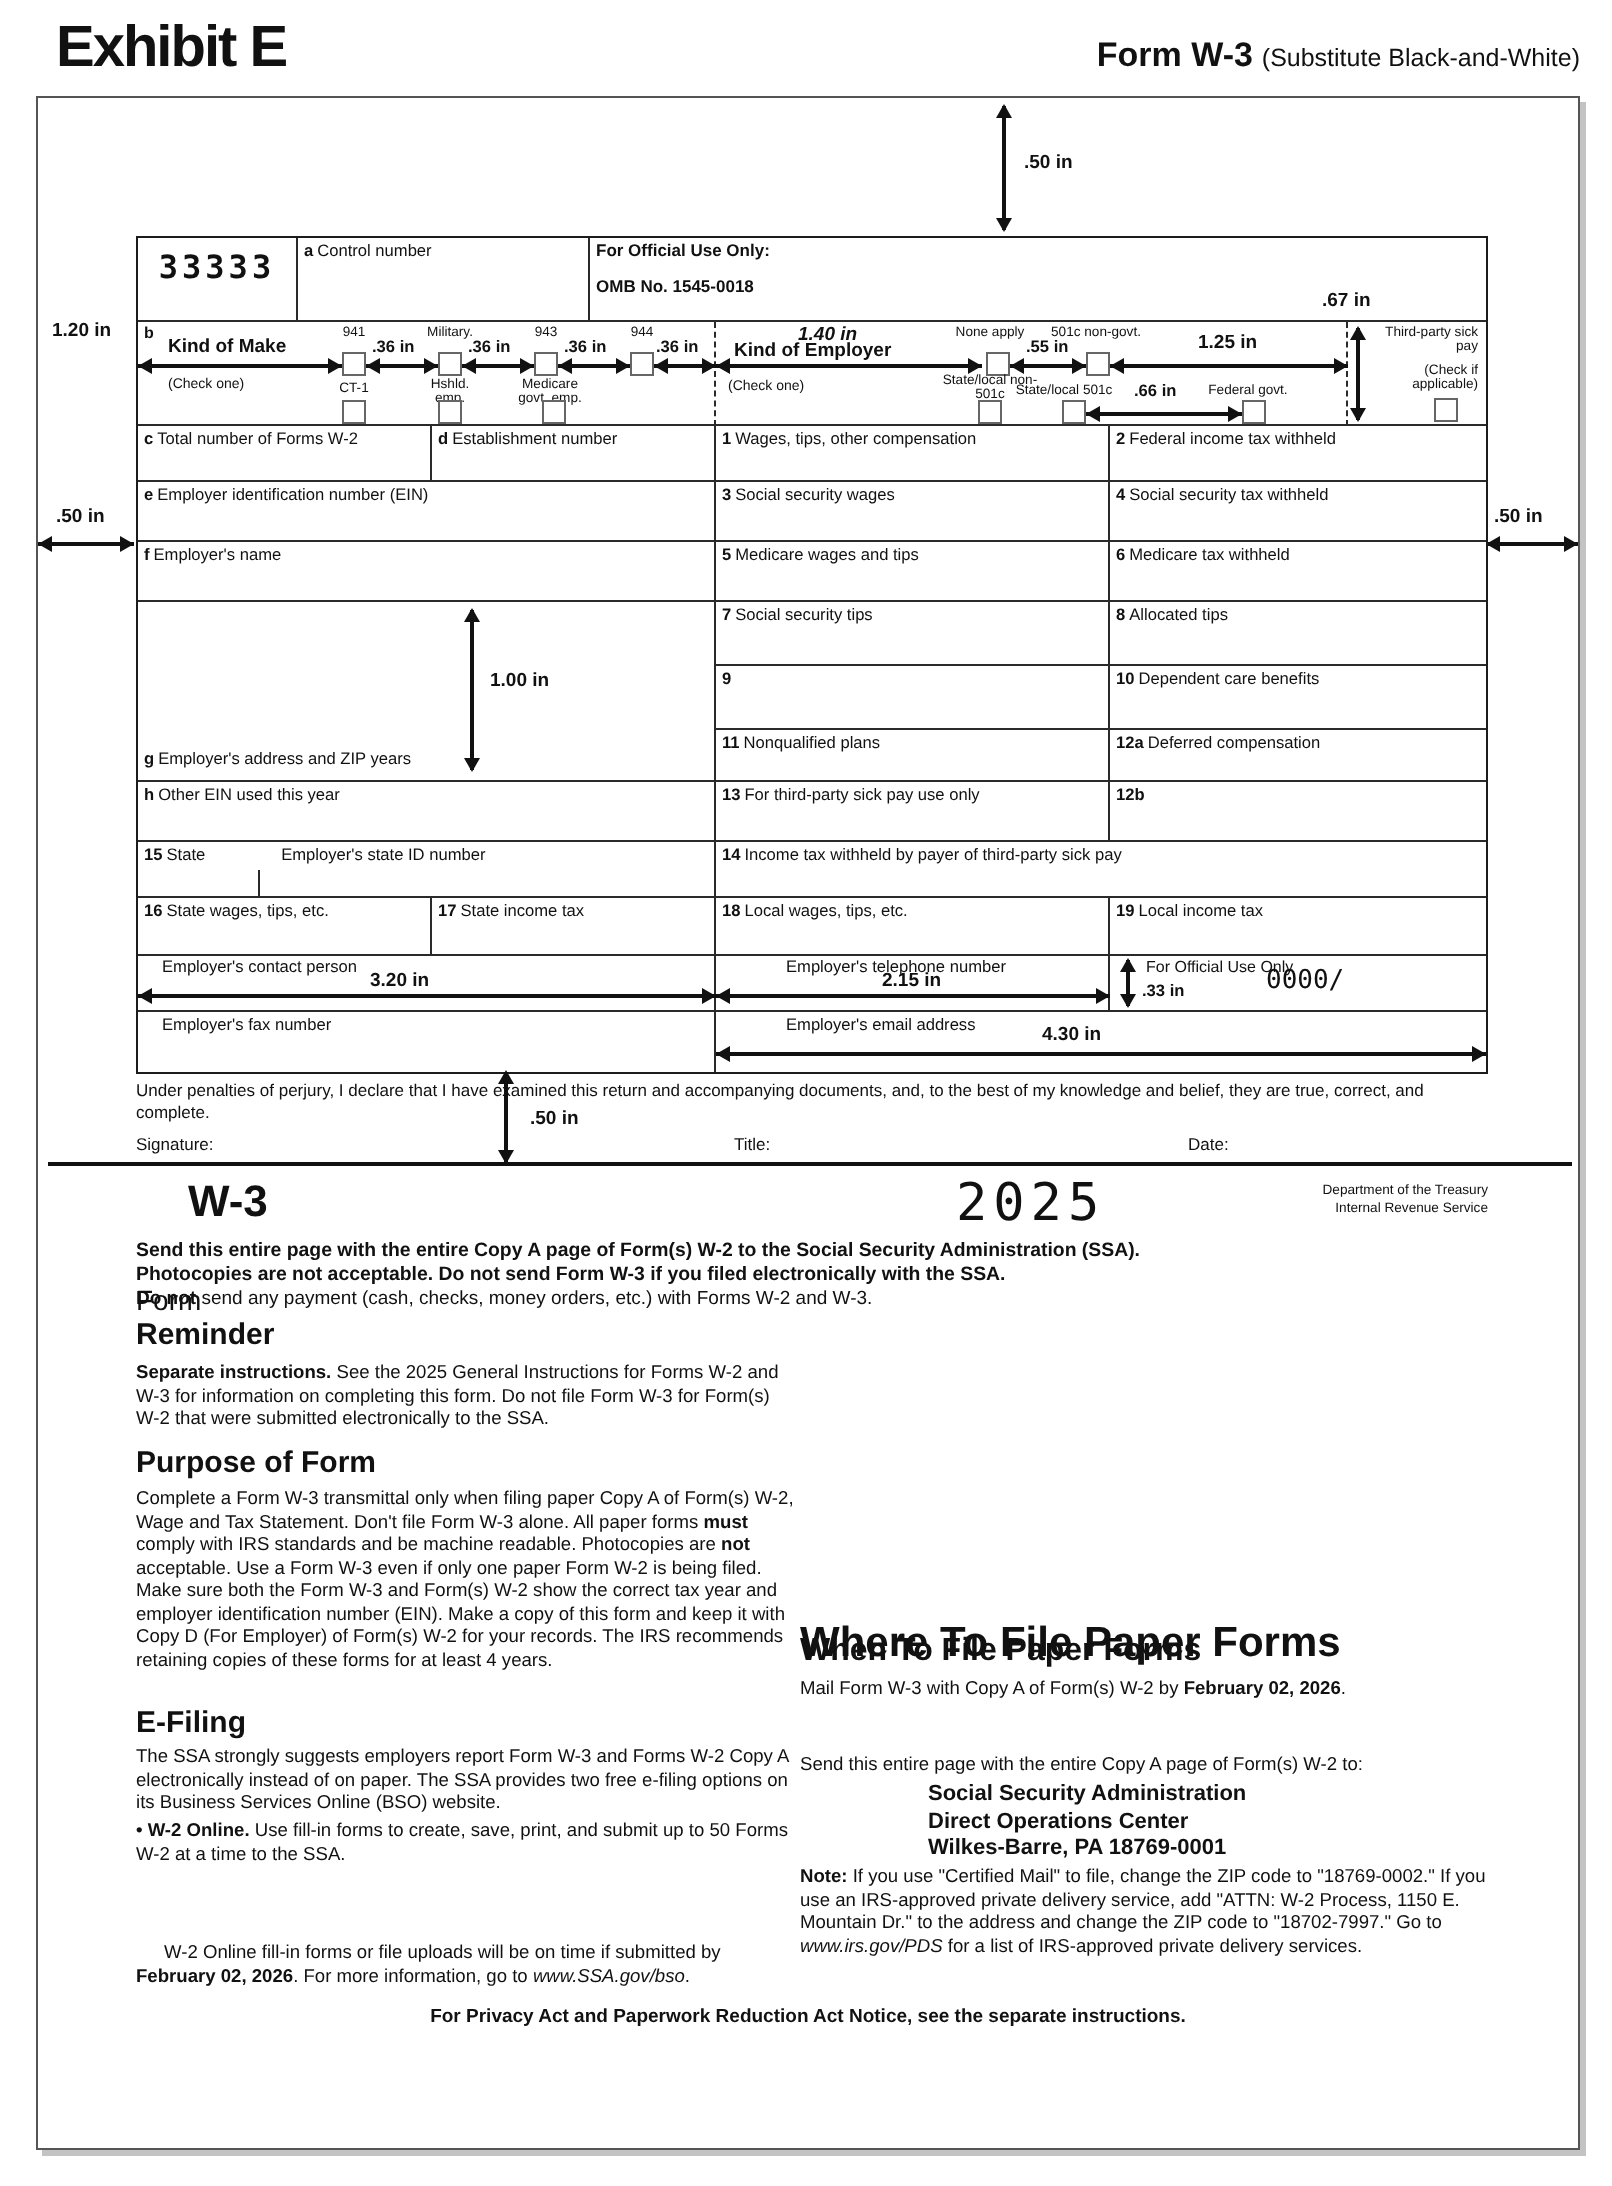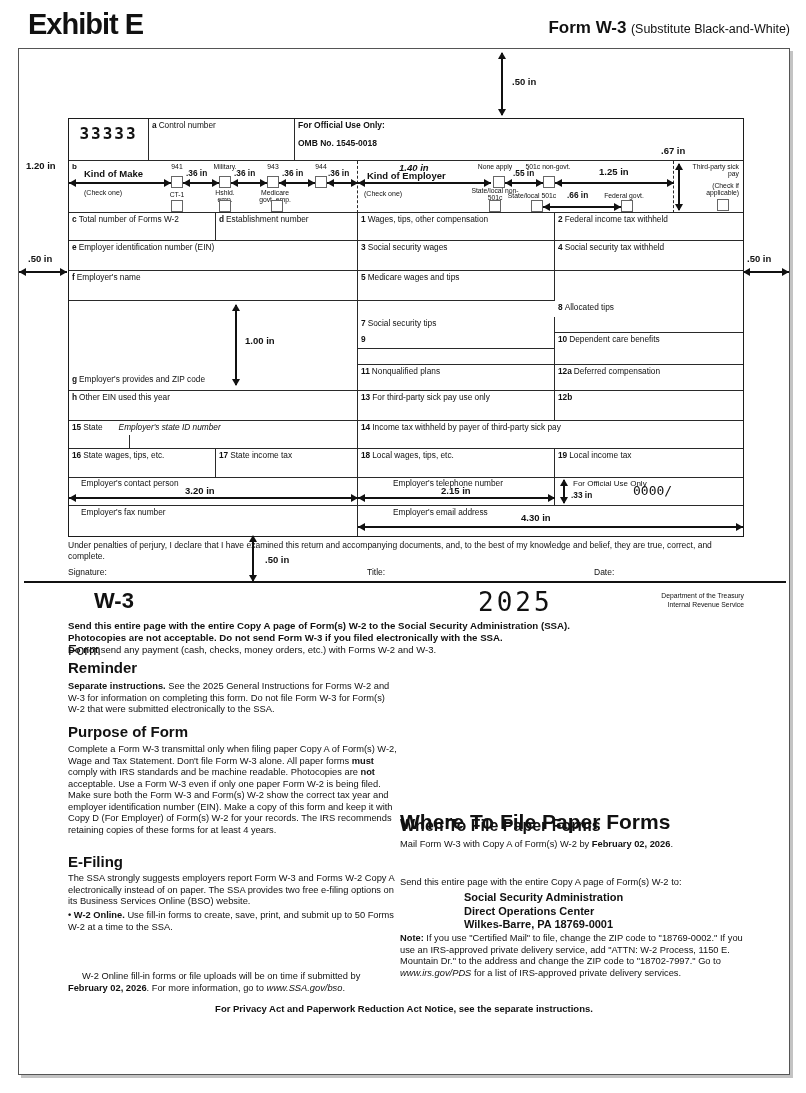--- a/index.html
+++ b/index.html
@@ -135,38 +135,39 @@
     <div class="cell" style="left:147px;top:94px;width:142px;height:28px;"><span class="cn">d</span><span class="ct">Establishment number</span></div>
     <div class="cell" style="left:289px;top:94px;width:197px;height:28px;"><span class="cn">1</span><span class="ct">Wages, tips, other compensation</span></div>
     <div class="cell nbr" style="left:486px;top:94px;width:188px;height:28px;"><span class="cn">2</span><span class="ct">Federal income tax withheld</span></div>
 
     <div class="cell" style="left:0;top:122px;width:289px;height:30px;"><span class="cn">e</span><span class="ct">Employer identification number (EIN)</span></div>
     <div class="cell" style="left:289px;top:122px;width:197px;height:30px;"><span class="cn">3</span><span class="ct">Social security wages</span></div>
     <div class="cell nbr" style="left:486px;top:122px;width:188px;height:30px;"><span class="cn">4</span><span class="ct">Social security tax withheld</span></div>
 
     <div class="cell" style="left:0;top:152px;width:289px;height:30px;"><span class="cn">f</span><span class="ct">Employer's name</span></div>
     <div class="cell" style="left:289px;top:152px;width:197px;height:30px;"><span class="cn">5</span><span class="ct">Medicare wages and tips</span></div>
+    <div class="cell nbr" style="left:486px;top:152px;width:188px;height:30px;"><span class="cn">6</span><span class="ct">Medicare tax withheld</span></div>
 
     <div class="cell" style="left:0;top:182px;width:289px;height:90px;"></div>
-    <div class="lbl" style="left:3px;top:257px;font-size:8.3px;"><span class="cn">g</span><span class="ct">Employer's provides and ZIP code</span></div>
+    <div class="lbl" style="left:3px;top:257px;font-size:8.3px;"><span class="cn">g</span><span class="ct">Employer's address and ZIP years</span></div>
     <div class="va" style="left:166px;top:186px;height:80px;"></div>
     <div class="meas" style="left:176px;top:216px;">1.00 in</div>
 
-    <div class="cell" style="left:289px;top:182px;width:197px;height:32px;margin-top:16px;"><span class="cn">7</span><span class="ct">Social security tips</span></div>
+    <div class="cell" style="left:289px;top:182px;width:197px;height:32px;"><span class="cn">7</span><span class="ct">Social security tips</span></div>
     <div class="cell nbr" style="left:486px;top:182px;width:188px;height:32px;"><span class="cn">8</span><span class="ct">Allocated tips</span></div>
     <div class="cell" style="left:289px;top:214px;width:197px;height:32px;"><span class="cn">9</span><span class="ct"></span></div>
     <div class="cell nbr" style="left:486px;top:214px;width:188px;height:32px;"><span class="cn">10</span><span class="ct">Dependent care benefits</span></div>
     <div class="cell" style="left:289px;top:246px;width:197px;height:26px;"><span class="cn">11</span><span class="ct">Nonqualified plans</span></div>
     <div class="cell nbr" style="left:486px;top:246px;width:188px;height:26px;"><span class="cn">12a</span><span class="ct">Deferred compensation</span></div>
 
     <div class="cell" style="left:0;top:272px;width:289px;height:30px;"><span class="cn">h</span><span class="ct">Other EIN used this year</span></div>
     <div class="cell" style="left:289px;top:272px;width:197px;height:30px;"><span class="cn">13</span><span class="ct">For third-party sick pay use only</span></div>
     <div class="cell nbr" style="left:486px;top:272px;width:188px;height:30px;"><span class="cn">12b</span><span class="ct"></span></div>
 
-    <div class="cell" style="left:0;top:302px;width:289px;height:28px;"><span class="cn">15</span><span class="ct">State</span><span class="ct" style="margin-left:16px;font-style:italic;">Employer's state ID number</span></div>
+    <div class="cell" style="left:0;top:302px;width:289px;height:28px;"><span class="cn">15</span><span class="ct">State</span><span class="ct" style="margin-left:38px;">Employer's state ID number</span></div>
     <div class="abs" style="left:60px;top:316px;width:1px;height:14px;background:#2a2a2a;"></div>
     <div class="cell nbr" style="left:289px;top:302px;width:385px;height:28px;"><span class="cn">14</span><span class="ct">Income tax withheld by payer of third-party sick pay</span></div>
 
     <div class="cell" style="left:0;top:330px;width:147px;height:29px;"><span class="cn">16</span><span class="ct">State wages, tips, etc.</span></div>
     <div class="cell" style="left:147px;top:330px;width:142px;height:29px;"><span class="cn">17</span><span class="ct">State income tax</span></div>
     <div class="cell" style="left:289px;top:330px;width:197px;height:29px;"><span class="cn">18</span><span class="ct">Local wages, tips, etc.</span></div>
     <div class="cell nbr" style="left:486px;top:330px;width:188px;height:29px;"><span class="cn">19</span><span class="ct">Local income tax</span></div>
 
     <div class="cell" style="left:0;top:359px;width:289px;height:28px;"></div>
     <div class="lbl" style="left:12px;top:361px;font-size:8.3px;">Employer's contact person</div>

